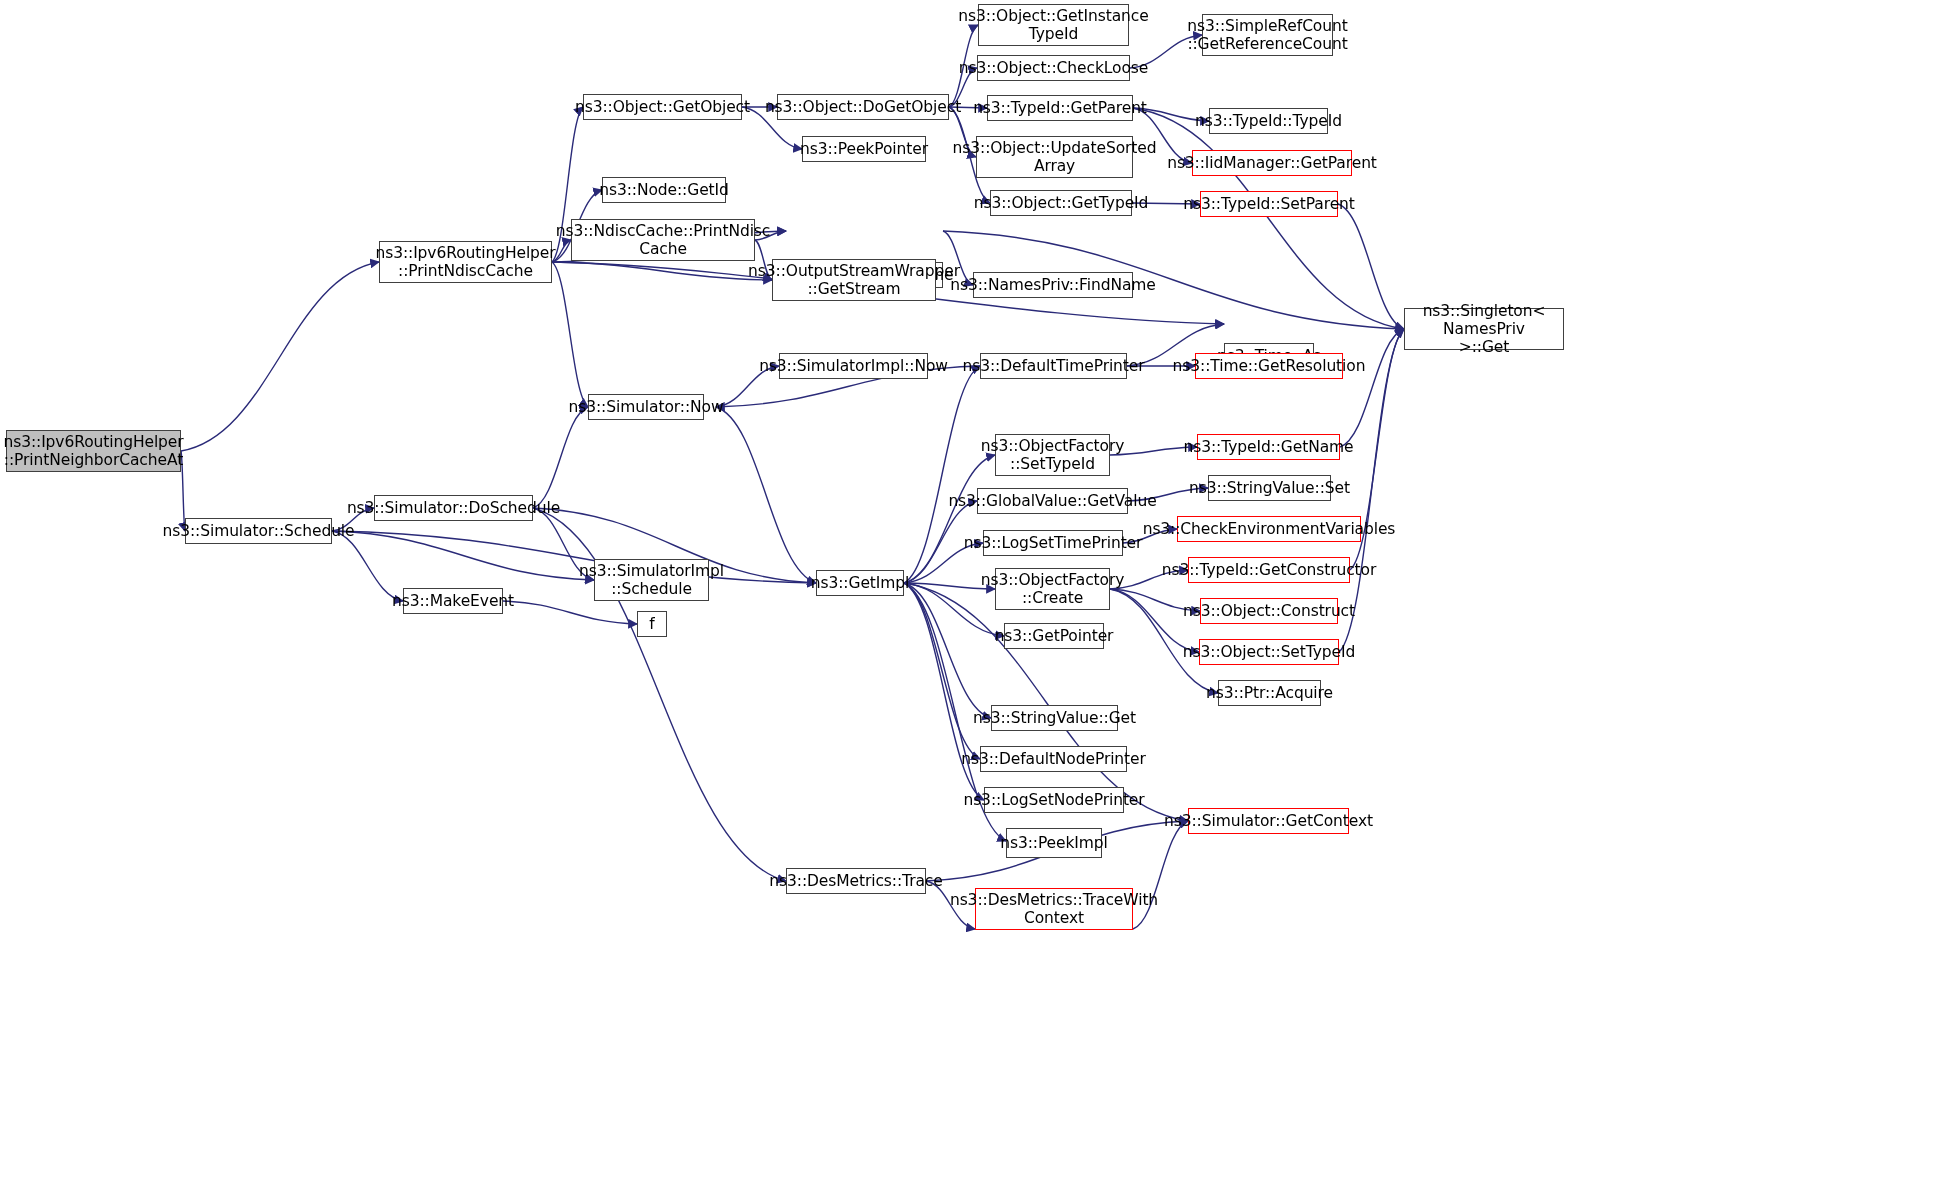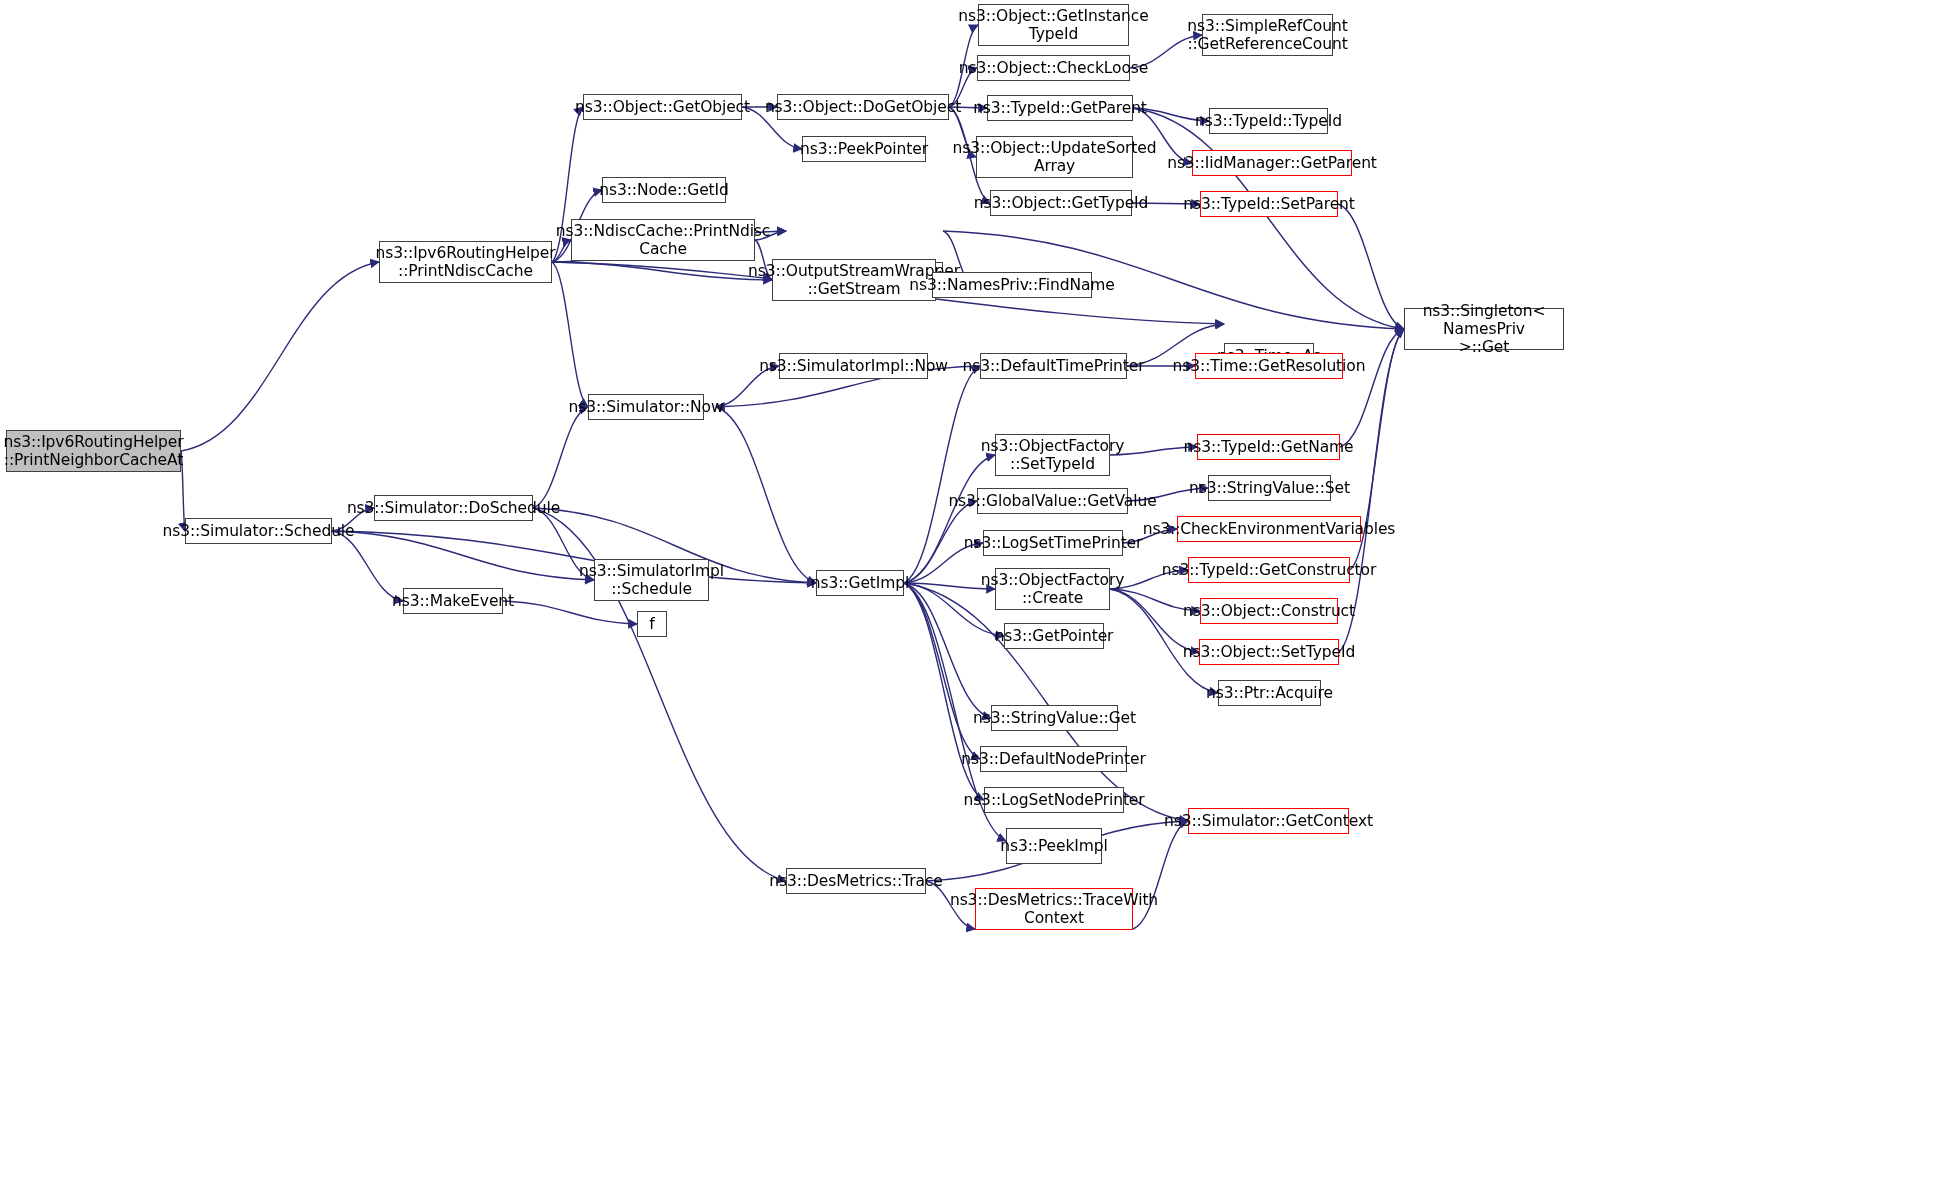--- a/index.html
+++ b/index.html
@@ -138,21 +138,21 @@
       <div class="node" style="left: 786px; top: 218px; width: 157px; height: 26px; margin-top: 44px;">ns3::Names::FindName</div>
       <div class="node" style="left: 772px; top: 259px; width: 164px; height: 42px;">ns3::OutputStreamWrapper
 ::GetStream</div>
       <div class="node" style="left: 978px; top: 4px; width: 151px; height: 42px;">ns3::Object::GetInstance
 TypeId</div>
       <div class="node" style="left: 977px; top: 55px; width: 153px; height: 26px;">ns3::Object::CheckLoose</div>
       <div class="node" style="left: 987px; top: 95px; width: 146px; height: 26px;">ns3::TypeId::GetParent</div>
       <div class="node" style="left: 976px; top: 136px; width: 157px; height: 42px;">ns3::Object::UpdateSorted
 Array</div>
       <div class="node" style="left: 990px; top: 190px; width: 142px; height: 26px;">ns3::Object::GetTypeId</div>
-      <div class="node" style="left: 932px; top: 272px; width: 160px; height: 26px;">ns3::NamesPriv::FindName</div>
+      <div class="node" style="left: 973px; top: 272px; width: 160px; height: 26px;">ns3::NamesPriv::FindName</div>
       <div class="node" style="left: 1202px; top: 14px; width: 131px; height: 42px;">ns3::SimpleRefCount
 ::GetReferenceCount</div>
       <div class="node" style="left: 1209px; top: 108px; width: 119px; height: 26px;">ns3::TypeId::TypeId</div>
       <div class="node red" style="left: 1192px; top: 150px; width: 160px; height: 26px;">ns3::IidManager::GetParent</div>
       <div class="node red" style="left: 1200px; top: 191px; width: 138px; height: 26px;">ns3::TypeId::SetParent</div>
       <div class="node" style="left: 1404px; top: 308px; width: 160px; height: 42px;">ns3::Singleton&lt; NamesPriv
 &gt;::Get</div>
       <div class="node" style="left: 1224px; top: 311px; width: 90px; height: 26px; margin-top: 32px;">ns3::Time::As</div>
       <div class="node" style="left: 779px; top: 353px; width: 149px; height: 26px;">ns3::SimulatorImpl::Now</div>
       <div class="node" style="left: 588px; top: 394px; width: 116px; height: 26px;">ns3::Simulator::Now</div>
@@ -169,21 +169,21 @@
       <div class="node" style="left: 1208px; top: 475px; width: 123px; height: 26px;">ns3::StringValue::Set</div>
       <div class="node red" style="left: 1177px; top: 516px; width: 184px; height: 26px;">ns3::CheckEnvironmentVariables</div>
       <div class="node red" style="left: 1188px; top: 557px; width: 162px; height: 26px;">ns3::TypeId::GetConstructor</div>
       <div class="node red" style="left: 1200px; top: 598px; width: 138px; height: 26px;">ns3::Object::Construct</div>
       <div class="node red" style="left: 1199px; top: 639px; width: 140px; height: 26px;">ns3::Object::SetTypeId</div>
       <div class="node" style="left: 1218px; top: 680px; width: 103px; height: 26px;">ns3::Ptr::Acquire</div>
       <div class="node" style="left: 816px; top: 570px; width: 88px; height: 26px;">ns3::GetImpl</div>
       <div class="node" style="left: 991px; top: 705px; width: 127px; height: 26px;">ns3::StringValue::Get</div>
       <div class="node" style="left: 980px; top: 746px; width: 147px; height: 26px;">ns3::DefaultNodePrinter</div>
       <div class="node" style="left: 984px; top: 787px; width: 140px; height: 26px;">ns3::LogSetNodePrinter</div>
-      <div class="node" style="left: 1006px; top: 828px; width: 96px; height: 36px;">ns3::PeekImpl</div>
+      <div class="node" style="left: 1006px; top: 828px; width: 96px; height: 30px;">ns3::PeekImpl</div>
       <div class="node red" style="left: 1188px; top: 808px; width: 161px; height: 26px;">ns3::Simulator::GetContext</div>
       <div class="node" style="left: 374px; top: 495px; width: 159px; height: 26px;">ns3::Simulator::DoSchedule</div>
       <div class="node" style="left: 185px; top: 518px; width: 147px; height: 26px;">ns3::Simulator::Schedule</div>
       <div class="node" style="left: 594px; top: 559px; width: 115px; height: 42px;">ns3::SimulatorImpl
 ::Schedule</div>
       <div class="node" style="left: 403px; top: 588px; width: 100px; height: 26px;">ns3::MakeEvent</div>
       <div class="node" style="left: 637px; top: 611px; width: 30px; height: 26px;">f</div>
       <div class="node" style="left: 786px; top: 868px; width: 140px; height: 26px;">ns3::DesMetrics::Trace</div>
       <div class="node red" style="left: 975px; top: 888px; width: 158px; height: 42px;">ns3::DesMetrics::TraceWith
 Context</div>

